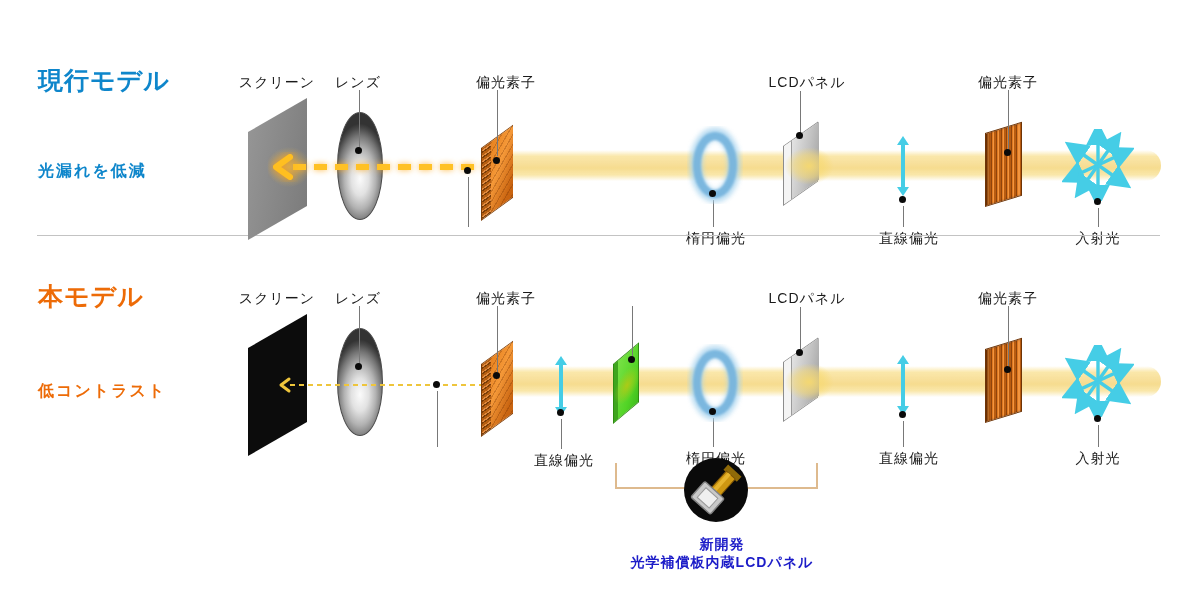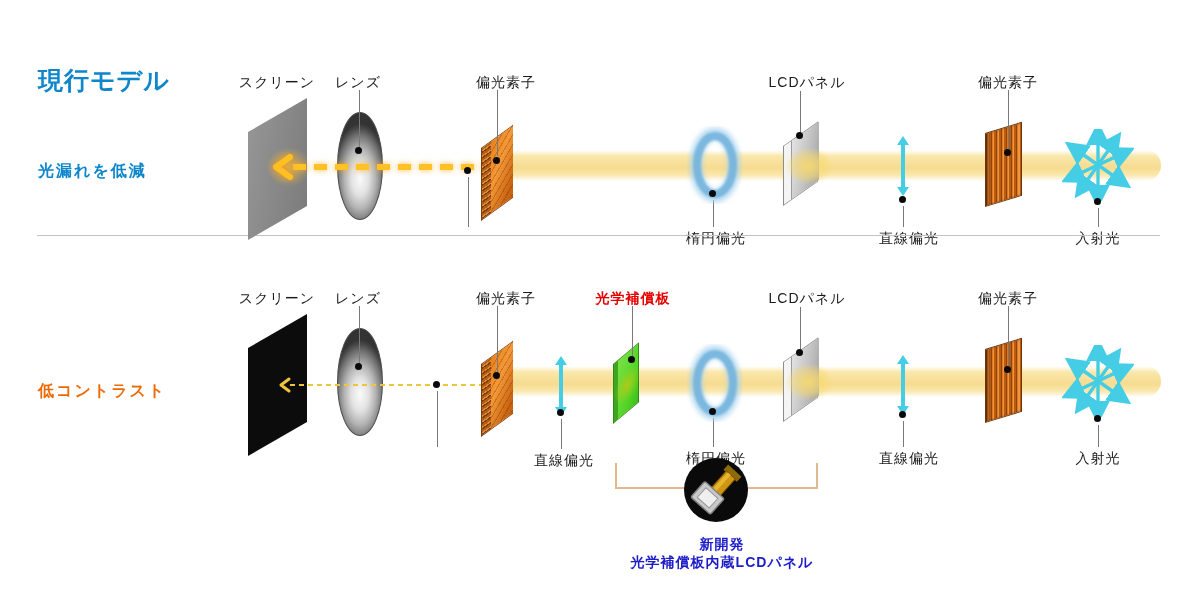--- a/index.html
+++ b/index.html
@@ -158,20 +158,21 @@
     <div class="lbl" style="left:807px;top:40px">LCDパネル</div>
     <div class="lbl" style="left:1008px;top:40px">偏光素子</div>
     <div class="lbl" style="left:716px;top:196px">楕円偏光</div>
     <div class="lbl" style="left:909px;top:196px">直線偏光</div>
     <div class="lbl" style="left:1098px;top:196px">入射光</div>
   </div>
 
   <div class="divider"></div>
 
   <div class="row" style="top:216px">
+    <div class="title" style="left:38px;top:30px;color:#ED6B07">本モデル</div>
     <div class="subtitle" style="left:38px;top:131px;color:#ED6B07">低コントラスト</div>
 
     <div class="beam"></div>
     <div class="screen black"></div>
     <div class="lens"></div>
 
     <div class="dash-thin"></div>
     <svg class="icon-svg" style="left:276px;top:126px" width="18" height="18">
       <polyline points="13,3 5,9 13,15" fill="none" stroke="#EEC53C" stroke-width="3" stroke-linecap="round" stroke-linejoin="round"></polyline>
     </svg>
@@ -242,21 +243,20 @@
     <div class="dot" style="left:713px;top:162px"></div>
     <div class="ldr" style="left:713px;top:168px;height:29px"></div>
     <div class="dot" style="left:903px;top:165px"></div>
     <div class="ldr" style="left:903px;top:171px;height:26px"></div>
     <div class="dot" style="left:1098px;top:169px"></div>
     <div class="ldr" style="left:1098px;top:175px;height:22px"></div>
 
     <div class="lbl" style="left:277px;top:40px">スクリーン</div>
     <div class="lbl" style="left:358px;top:40px">レンズ</div>
     <div class="lbl" style="left:506px;top:40px">偏光素子</div>
-    <div class="lbl red" style="left:633px;top:40px">光学補償板</div>
     <div class="lbl" style="left:807px;top:40px">LCDパネル</div>
     <div class="lbl" style="left:1008px;top:40px">偏光素子</div>
     <div class="lbl" style="left:564px;top:202px">直線偏光</div>
     <div class="lbl" style="left:716px;top:200px">楕円偏光</div>
     <div class="lbl" style="left:909px;top:200px">直線偏光</div>
     <div class="lbl" style="left:1098px;top:200px">入射光</div>
   </div>
 
   <div class="bracket" style="left:615px;top:463px;width:2px;height:26px"></div>
   <div class="bracket" style="left:816px;top:463px;width:2px;height:26px"></div>

